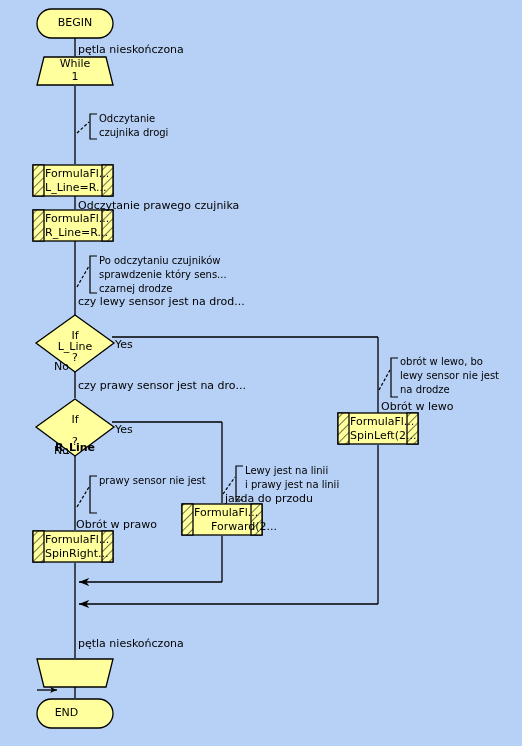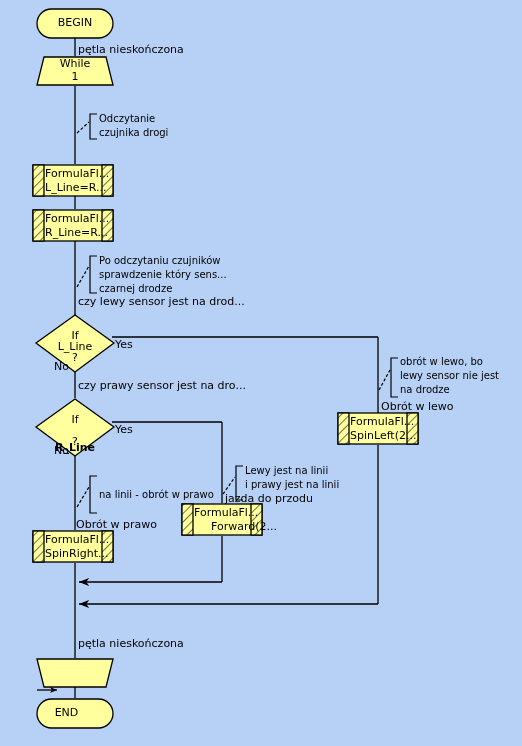--- a/index.html
+++ b/index.html
@@ -173,20 +173,21 @@
   <div class="shapetext" style="left:37px; top:58px; width:76px;">While</div>
   <div class="shapetext" style="left:37px; top:71px; width:76px;">1</div>
 
   <div class="note" style="left:99px; top:112px;">Odczytanie</div>
   <div class="note" style="left:99px; top:126px;">czujnika drogi</div>
 
 
   <div class="boxtext" style="left:45px; top:167px;">FormulaFl...</div>
   <div class="boxtext" style="left:45px; top:181px;">L_Line=R...</div>
 
+  <div class="lbl" style="left:78px; top:199px;">Odczytanie prawego czujnika</div>
 
   <div class="boxtext" style="left:45px; top:212px;">FormulaFl...</div>
   <div class="boxtext" style="left:45px; top:226px;">R_Line=R...</div>
 
   <div class="note" style="left:99px; top:268px;">sprawdzenie który sens...</div>
   <div class="note" style="left:99px; top:254px;">Po odczytaniu czujników</div>
   <div class="note" style="left:99px; top:282px;">czarnej drodze</div>
 
   <div class="lbl" style="left:78px; top:295px;">czy lewy sensor jest na drod...</div>
 
@@ -211,21 +212,21 @@
   <div class="note" style="left:400px; top:383px;">na drodze</div>
 
   <div class="lbl" style="left:381px; top:400px;">Obrót w lewo</div>
 
   <div class="boxtext" style="left:350px; top:415px;">FormulaFl...</div>
   <div class="boxtext" style="left:350px; top:429px;">SpinLeft(2...</div>
 
   <div class="note" style="left:245px; top:464px;">Lewy jest na linii</div>
   <div class="note" style="left:245px; top:478px;">i prawy jest na linii</div>
 
-  <div class="note" style="left:99px; top:488px;">na linii - obrót w prawo</div>
+  <div class="note" style="left:99px; top:474px;">prawy sensor nie jest</div>
 
   <div class="lbl" style="left:225px; top:492px;">jazda do  przodu</div>
 
   <div class="boxtext" style="left:194px; top:506px;">FormulaFl...</div>
   <div class="boxtext" style="left:194px; top:520px;padding-left:17px;">Forward(2...</div>
 
   <div class="lbl" style="left:76px; top:518px;">Obrót w prawo</div>
 
   <div class="boxtext" style="left:45px; top:533px;">FormulaFl...</div>
   <div class="boxtext" style="left:45px; top:547px;">SpinRight...</div>

